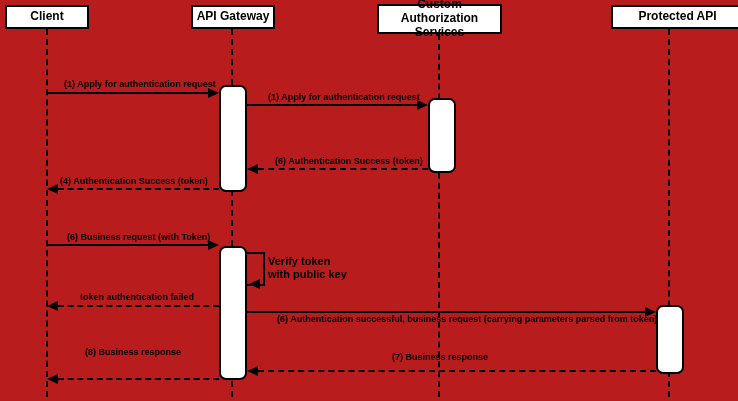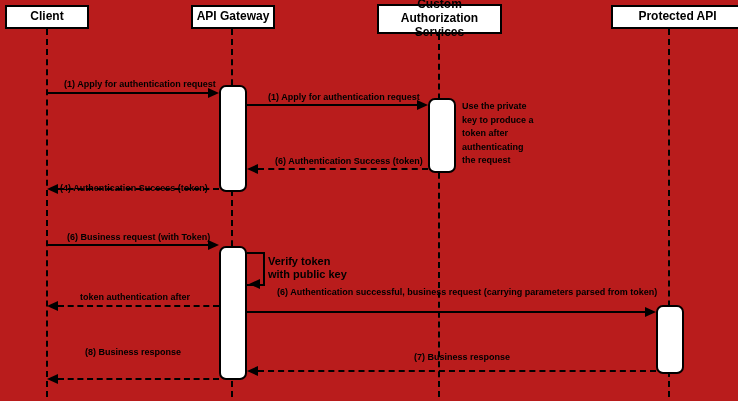--- a/index.html
+++ b/index.html
@@ -41,25 +41,25 @@
   .msg-line { position:absolute; height:0; border-top:2px solid #000; z-index:3; }
   .msg-line.dashed { border-top-style:dashed; }
   .arrow { position:absolute; width:0; height:0; border-top:5px solid transparent; border-bottom:5px solid transparent; z-index:4; }
   .arrow.right { border-left:11px solid #000; }
   .arrow.left  { border-right:11px solid #000; }
   .msg-label { position:absolute; font-size:9px; font-weight:bold; white-space:nowrap; z-index:5; }
 
   #m1-line { left:47px;  top:92px;  width:162px; }           #m1-arrow { left:208px; top:88px; }  #m1-label { left:64px;  top:79px;text-align:right; }
   #m2-line { left:247px; top:104px; width:171px; }           #m2-arrow { left:417px; top:100px; } #m2-label { left:268px; top:92px; }
   #m3-line { left:258px; top:168px; width:170px; }           #m3-arrow { left:247px; top:164px; } #m3-label { left:275px; top:156px; }
-  #m4-line { left:58px;  top:188px; width:161px; }           #m4-arrow { left:47px;  top:184px; } #m4-label { left:60px;  top:176px;margin-top:7px; }
+  #m4-line { left:58px;  top:188px; width:161px; }           #m4-arrow { left:47px;  top:184px; } #m4-label { left:60px;  top:176px; }
   #m5-line { left:47px;  top:244px; width:162px; }           #m5-arrow { left:208px; top:240px; } #m5-label { left:67px;  top:232px; }
   #m6-line { left:58px;  top:305px; width:161px; }           #m6-arrow { left:47px;  top:301px; } #m6-label { left:80px;  top:292px; }
-  #m7-line { left:247px; top:311px; width:399px; }           #m7-arrow { left:645px; top:307px; } #m7-label { left:277px; top:287px; }
-  #m8-line { left:258px; top:370px; width:398px; }           #m8-arrow { left:247px; top:366px; } #m8-label { left:414px; top:352px; }
+  #m7-line { left:247px; top:311px; width:399px; }           #m7-arrow { left:645px; top:307px; } #m7-label { left:277px; top:314px; }
+  #m8-line { left:258px; top:370px; width:398px; }           #m8-arrow { left:247px; top:366px; } #m8-label { left:392px; top:352px; }
   #m9-line { left:58px;  top:378px; width:161px; }           #m9-arrow { left:47px;  top:374px; } #m9-label { left:85px;  top:347px; }
 
   
   #self-loop {
     position:absolute; left:247px; top:252px; width:18px; height:34px;
     border-top:2px solid #000; border-right:2px solid #000; border-bottom:2px solid #000;
     box-sizing:border-box; z-index:3;
   }
   #self-arrow { left:249px; top:279px; }
   #self-label { position:absolute; left:268px; top:255px; font-size:11px; font-weight:bold; white-space:pre-line; line-height:13px; z-index:5; }
@@ -111,33 +111,28 @@
   <div class="arrow right" id="m5-arrow"></div>
   <div class="msg-label" id="m5-label">(6) Business request (with Token)</div>
 
   <div id="self-loop"></div>
   <div class="arrow left" id="self-arrow"></div>
   <div id="self-label">Verify token
 with public key</div>
 
   <div class="msg-line dashed" id="m6-line"></div>
   <div class="arrow left" id="m6-arrow"></div>
-  <div class="msg-label" id="m6-label">token authentication after</div>
+  <div class="msg-label" id="m6-label">token authentication failed</div>
 
   <div class="msg-line" id="m7-line"></div>
   <div class="arrow right" id="m7-arrow"></div>
   <div class="msg-label" id="m7-label">(6) Authentication successful, business request (carrying parameters parsed from token)</div>
 
   <div class="msg-line dashed" id="m8-line"></div>
   <div class="arrow left" id="m8-arrow"></div>
   <div class="msg-label" id="m8-label">(7) Business response</div>
 
   <div class="msg-line dashed" id="m9-line"></div>
   <div class="arrow left" id="m9-arrow"></div>
   <div class="msg-label" id="m9-label">(8) Business response</div>
 
-  <div id="note">Use the private
-key to produce a
-token after
-authenticating
-the request</div>
 
 </div>
 
 </body></html>

